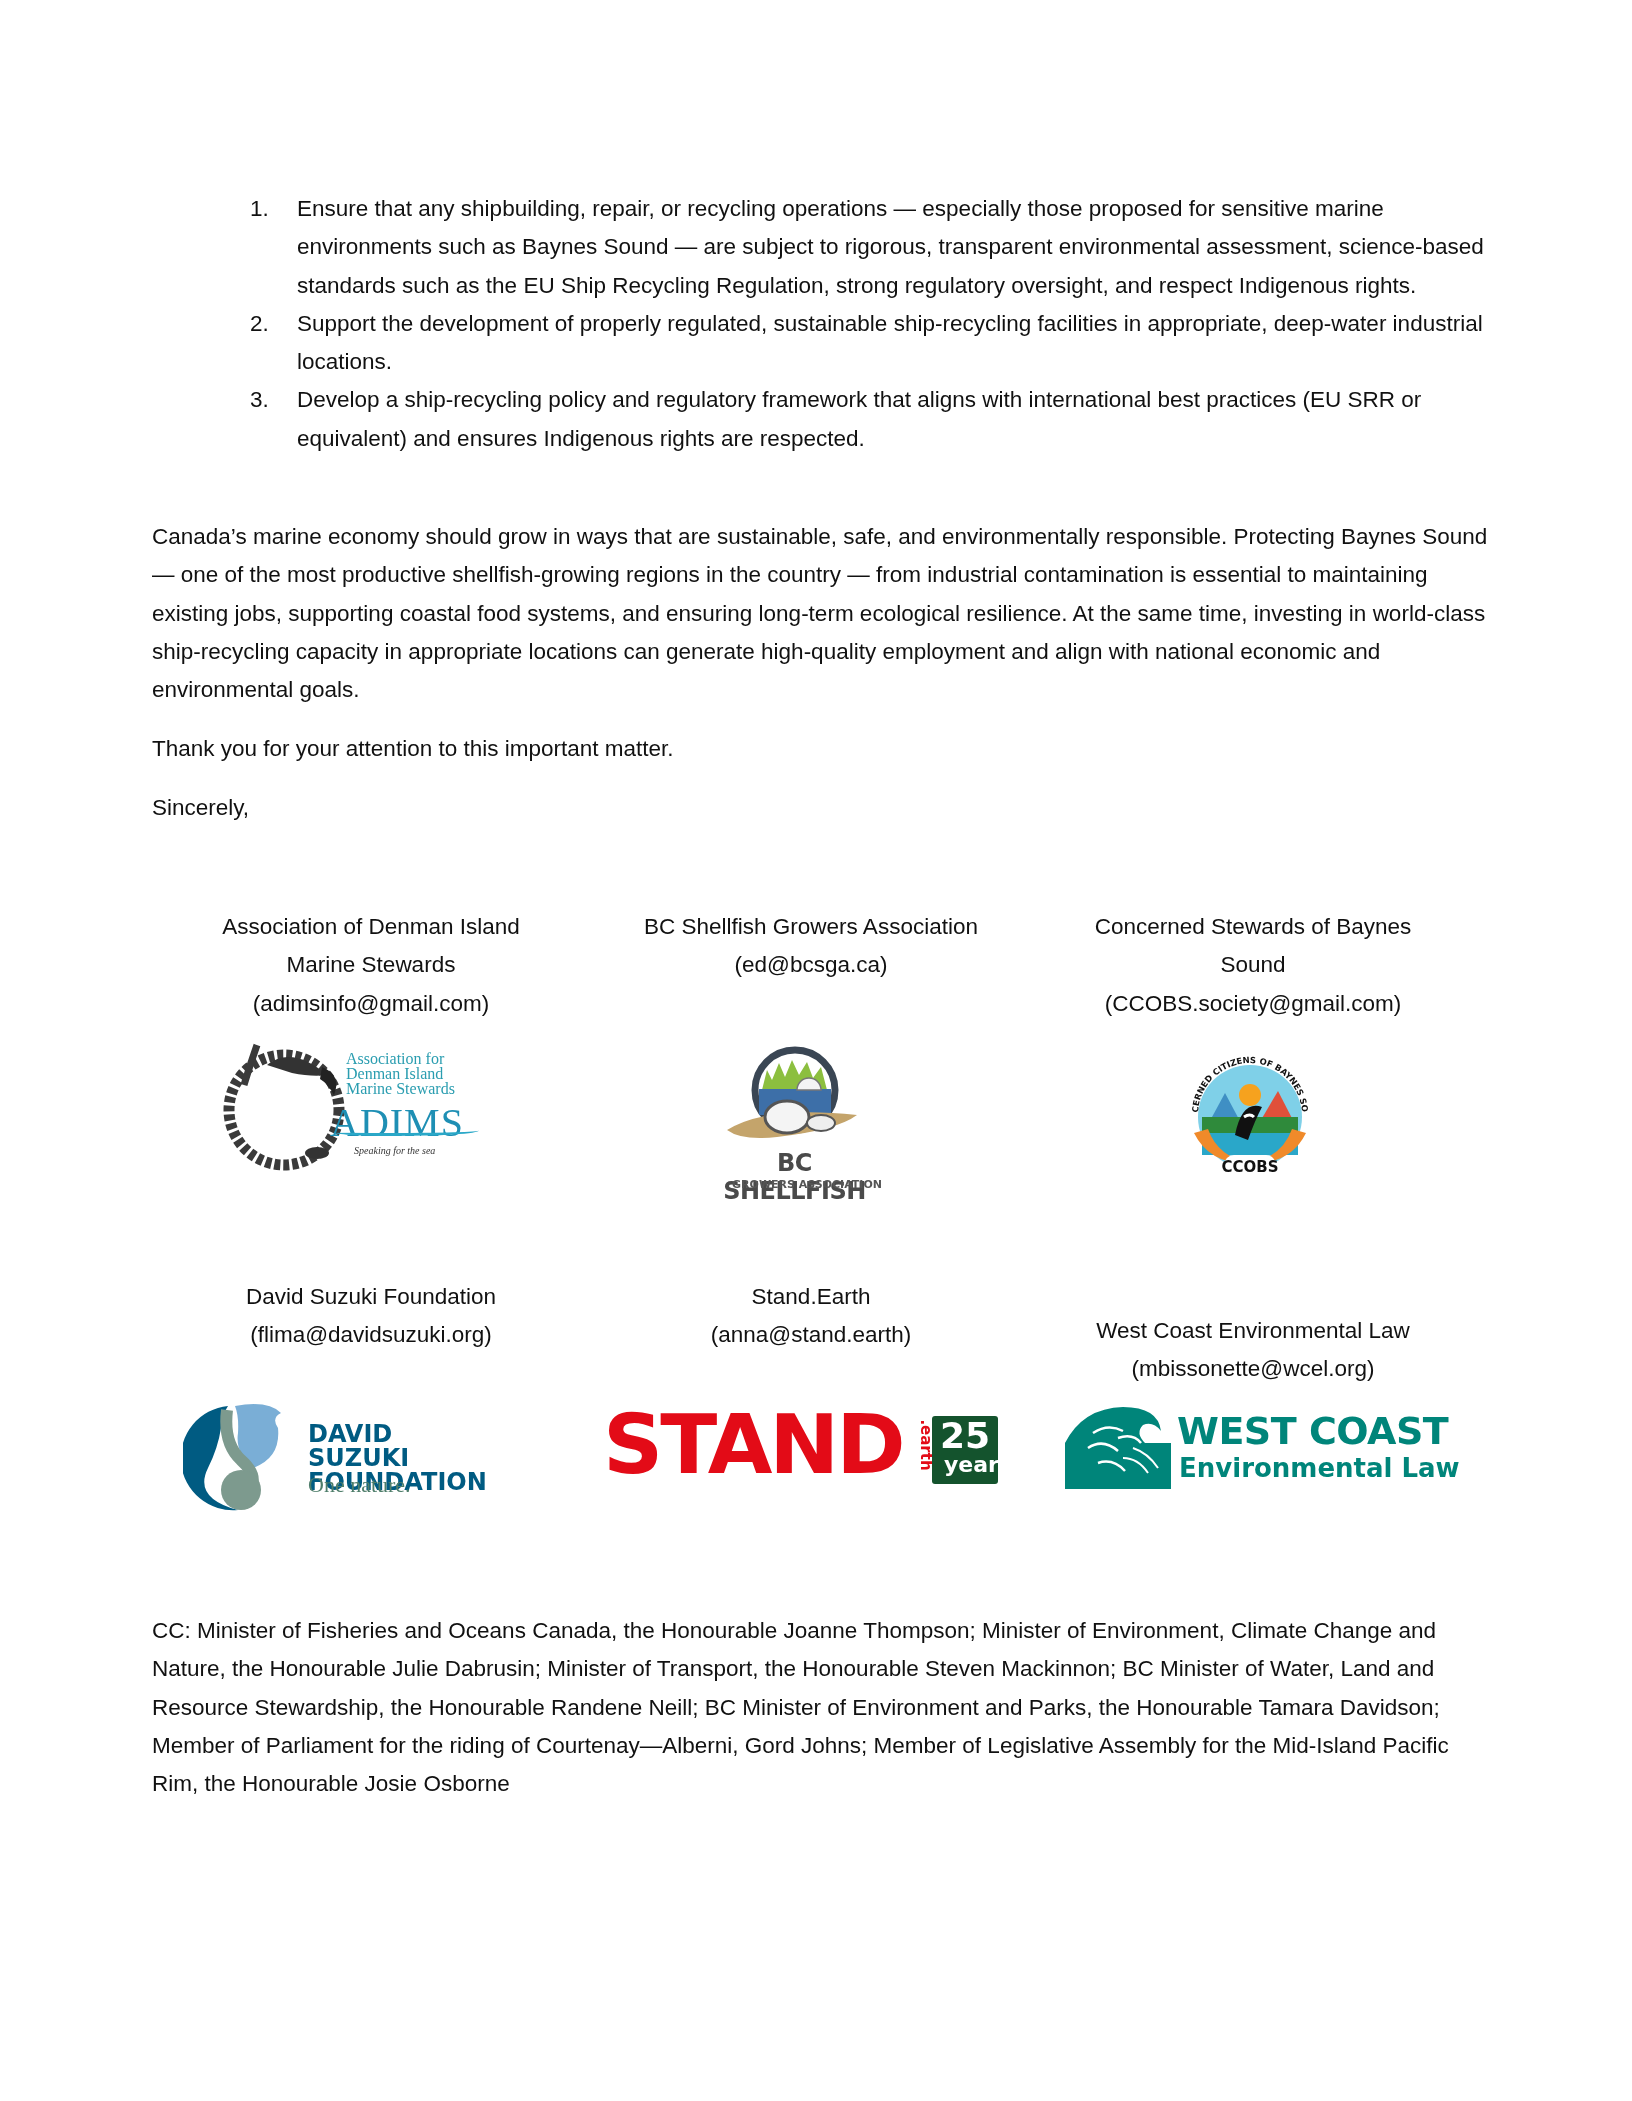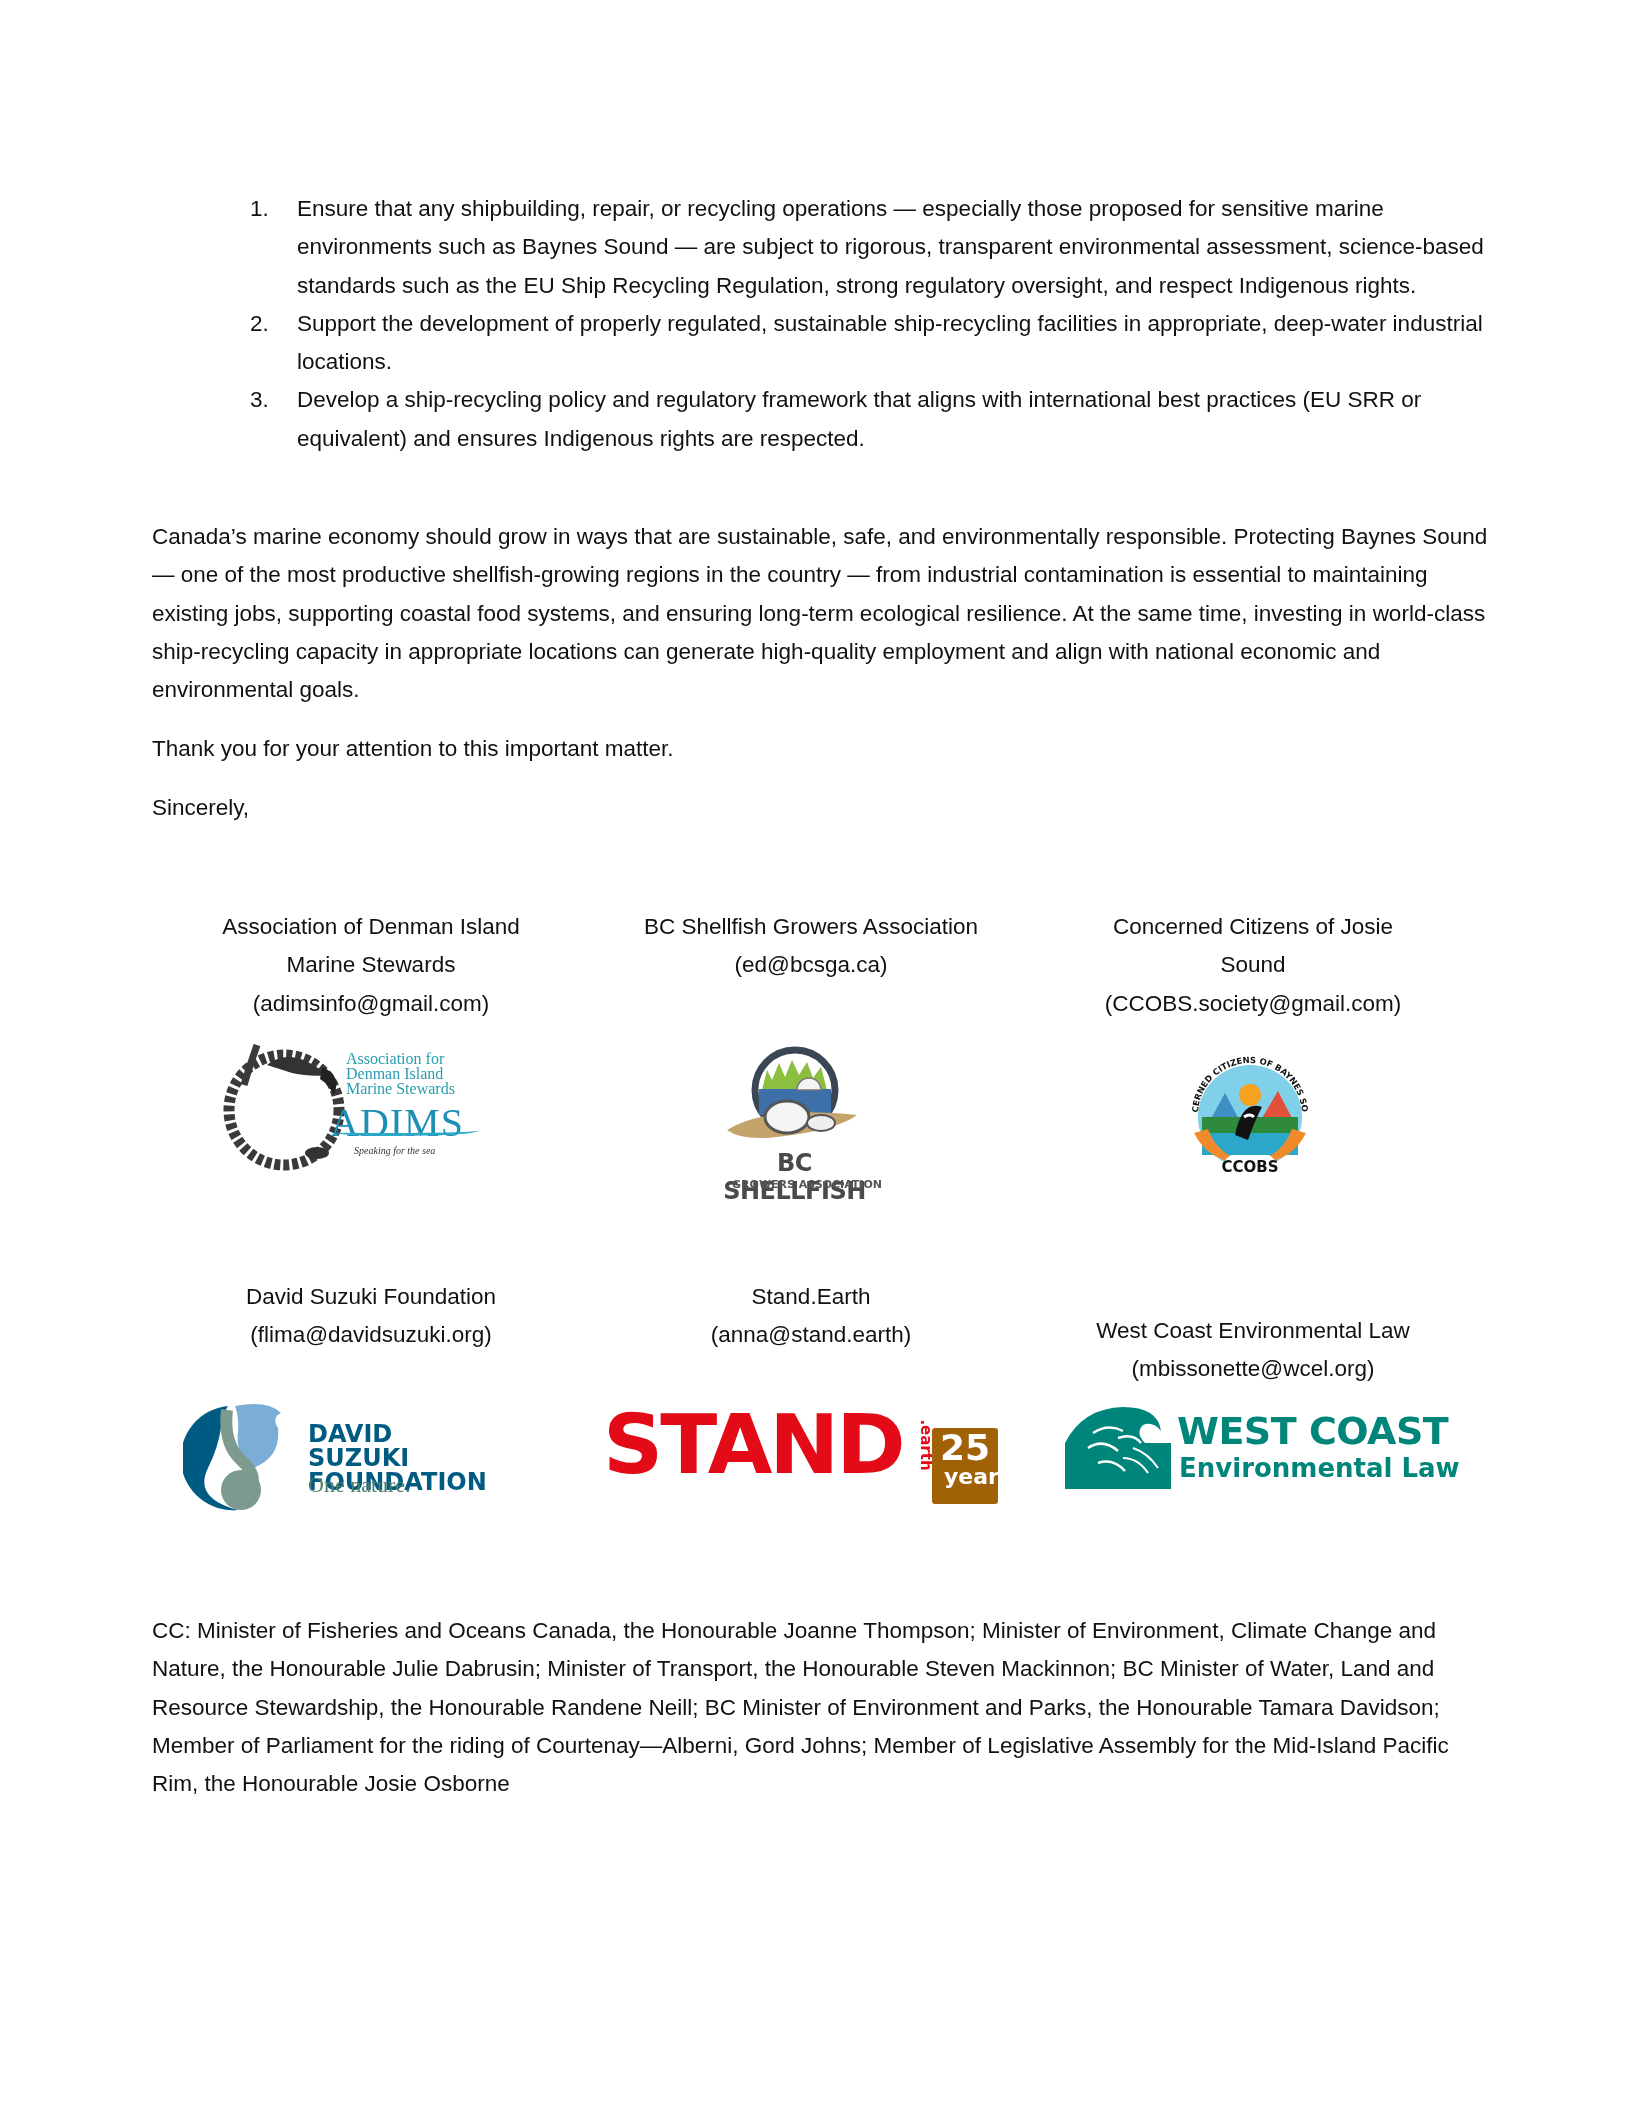--- a/index.html
+++ b/index.html
@@ -37,21 +37,21 @@
 <div class="sig txt" style="left:181px; top:908px;">
   <div>Association of Denman Island</div>
   <div>Marine Stewards</div>
   <div>(adimsinfo@gmail.com)</div>
 </div>
 <div class="sig txt" style="left:621px; top:908px;">
   <div>BC Shellfish Growers Association</div>
   <div>(ed@bcsga.ca)</div>
 </div>
 <div class="sig txt" style="left:1063px; top:908px;">
-  <div>Concerned Citizens of Josie</div>
+  <div>Concerned Stewards of Baynes</div>
   <div>Sound</div>
   <div>(CCOBS.society@gmail.com)</div>
 </div>
 
 <div class="logo" style="left:222px; top:1035px; width:260px; height:140px;">
   <svg width="130" height="140" viewBox="0 0 130 140" style="position:absolute;left:0;top:0;">
     <circle cx="62" cy="75" r="55" fill="none" stroke="#3a3a3a" stroke-width="11" stroke-dasharray="6 3"></circle>
     <path d="M35 10 Q28 30 22 50" stroke="#3a3a3a" stroke-width="7" fill="none"></path>
     <path d="M45 30 Q70 10 105 40 Q90 42 70 38 Z" fill="#333"></path>
     <path d="M100 32 Q120 40 112 60 Q105 48 98 44 Z" fill="#222"></path>
@@ -126,21 +126,21 @@
   <div style="position:absolute; left:125px; top:24px; font-family:'DejaVu Sans',sans-serif; font-weight:bold; font-size:24px; line-height:24px; color:#005b82;">
     <div>DAVID SUZUKI</div>
     <div>FOUNDATION</div>
   </div>
   <div style="position:absolute; left:125px; top:74px; font-family:Liberation Serif, serif; font-size:22px; color:#4e7d6a;">One nature.</div>
 </div>
 
 <div class="logo" style="left:603px; top:1408px; width:400px; height:76px;">
   <div style="position:absolute; left:0; top:-8px; font-family:'DejaVu Sans',sans-serif; font-weight:bold; font-size:82px; line-height:90px; letter-spacing:-3px; color:#e30b17; transform:scaleX(1.02); transform-origin:left;">STAND</div>
   <div style="position:absolute; left:288px; top:28px; font-family:'DejaVu Sans',sans-serif; font-weight:bold; font-size:15px; color:#e30b17; transform:rotate(90deg); transform-origin:center; width:70px; text-align:center;">.earth</div>
-  <div style="position:absolute; left:329px; top:20px; width:66px; height:76px; background:#a16207; border-radius:3px; color:#fff; text-align:center; font-family:'DejaVu Sans',sans-serif; font-weight:bold;">
+  <div style="position:absolute; left:329px; top:8px; width:66px; height:68px; background:#14532d; border-radius:3px; color:#fff; text-align:center; font-family:'DejaVu Sans',sans-serif; font-weight:bold;">
     <div style="font-size:36px; line-height:40px;">25</div>
     <div style="font-size:22px; line-height:18px;margin-left:12px;">years</div>
   </div>
 </div>
 
 <div class="logo" style="left:1063px; top:1403px; width:395px; height:86px;">
   <svg width="110" height="86" viewBox="0 0 110 86" style="position:absolute;left:0;top:0;">
     <path d="M2 86 L2 40 Q20 5 60 4 Q95 4 98 28 Q90 18 80 22 Q72 30 82 40 L108 40 L108 86 Z" fill="#00857a"></path>
     <path d="M30 30 Q45 20 60 28 M25 45 Q40 35 55 48 M35 60 Q50 55 62 68 M55 35 Q70 30 78 40" stroke="#fff" stroke-width="2.5" fill="none"></path>
     <path d="M60 55 Q75 55 85 70 M70 45 Q85 50 95 65" stroke="#fff" stroke-width="2" fill="none"></path>

